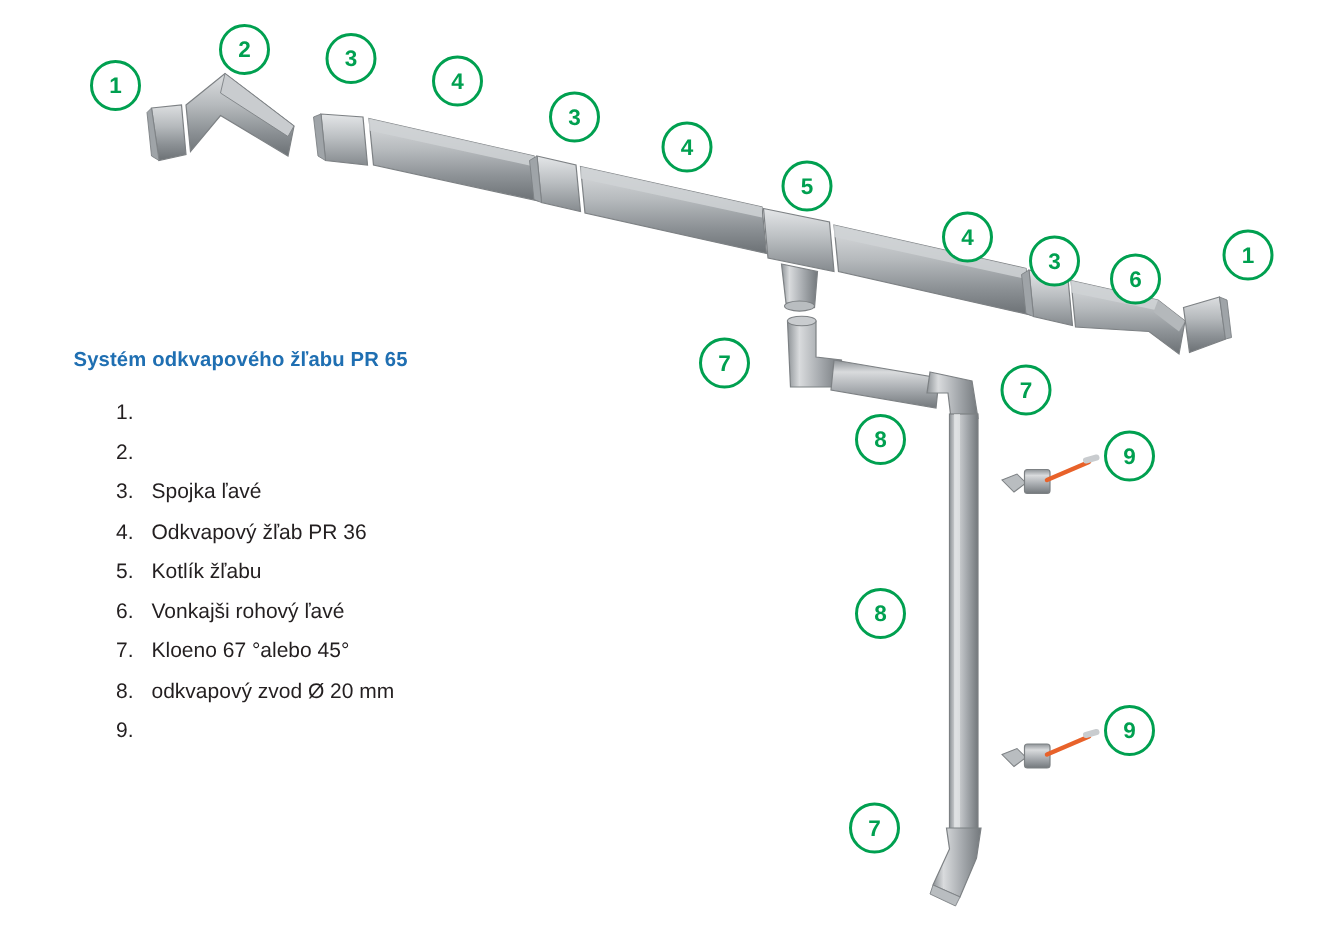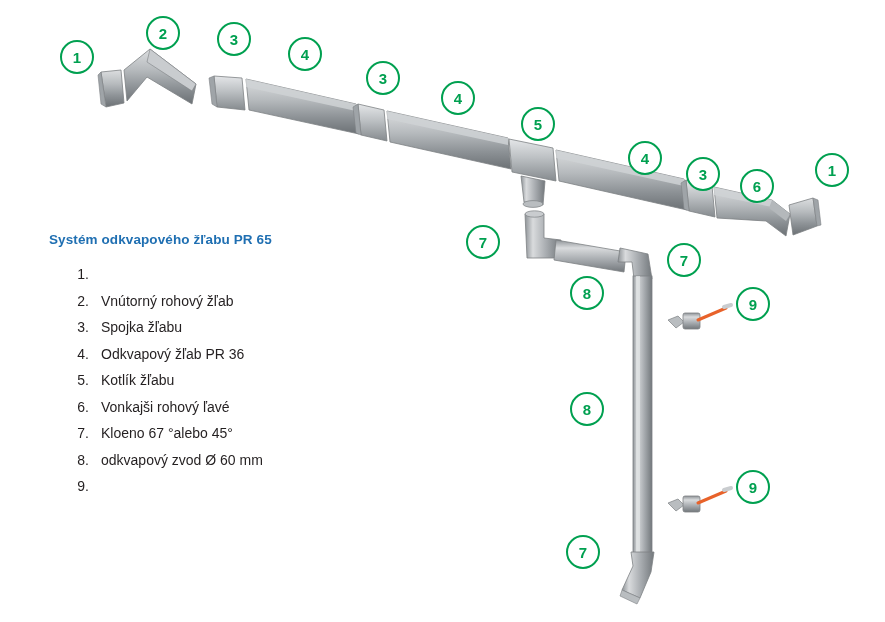--- a/index.html
+++ b/index.html
@@ -232,45 +232,44 @@
   <div class="callout" style="left:566px; top:535px;">7</div>
 
   <div class="legend">
     <h1 class="legend-title">Systém odkvapového žľabu PR 65</h1>
     <ul class="legend-list">
       <li class="legend-item">
         <span class="legend-num">1.</span>
       </li>
       <li class="legend-item">
         <span class="legend-num">2.</span>
-        <span class="legend-label">Vnútorný rohový žľab</span>
       </li>
       <li class="legend-item">
         <span class="legend-num">3.</span>
-        <span class="legend-label">Spojka žľabu</span>
+        <span class="legend-label">Spojka ľavé</span>
       </li>
       <li class="legend-item">
         <span class="legend-num">4.</span>
         <span class="legend-label">Odkvapový žľab PR 36</span>
       </li>
       <li class="legend-item">
         <span class="legend-num">5.</span>
         <span class="legend-label">Kotlík žľabu</span>
       </li>
       <li class="legend-item">
         <span class="legend-num">6.</span>
         <span class="legend-label">Vonkajši rohový ľavé</span>
       </li>
       <li class="legend-item">
         <span class="legend-num">7.</span>
         <span class="legend-label">Kloeno 67 °alebo 45°</span>
       </li>
       <li class="legend-item">
         <span class="legend-num">8.</span>
-        <span class="legend-label">odkvapový zvod Ø 60 mm</span>
+        <span class="legend-label">odkvapový zvod Ø 20 mm</span>
       </li>
       <li class="legend-item">
         <span class="legend-num">9.</span>
       </li>
     </ul>
   </div>
 
 </div>
 
 </body></html>

